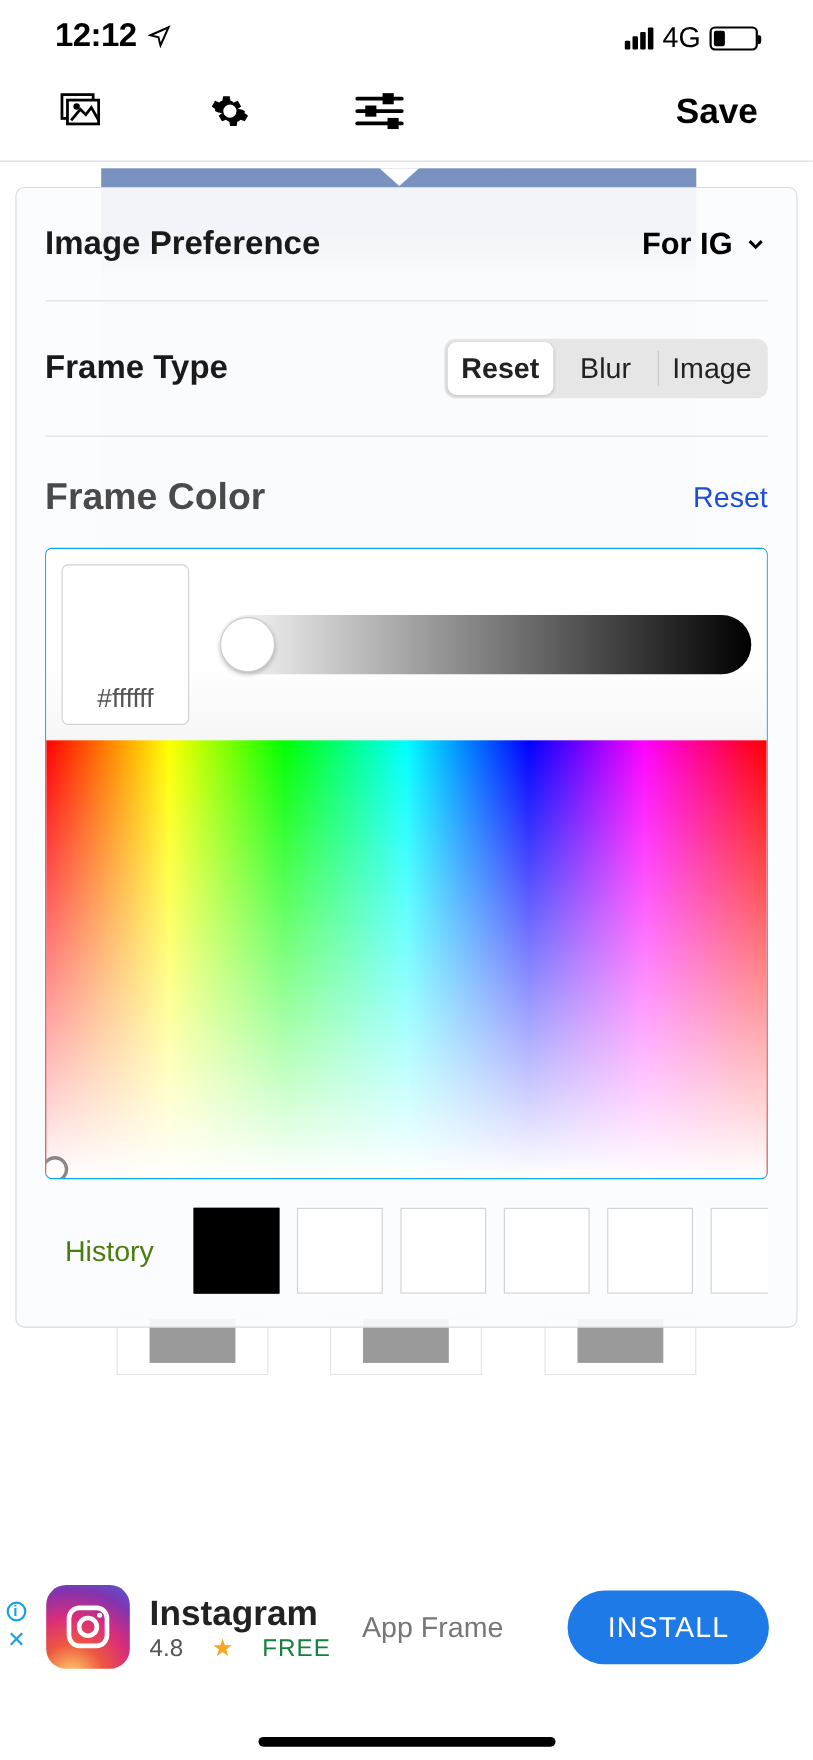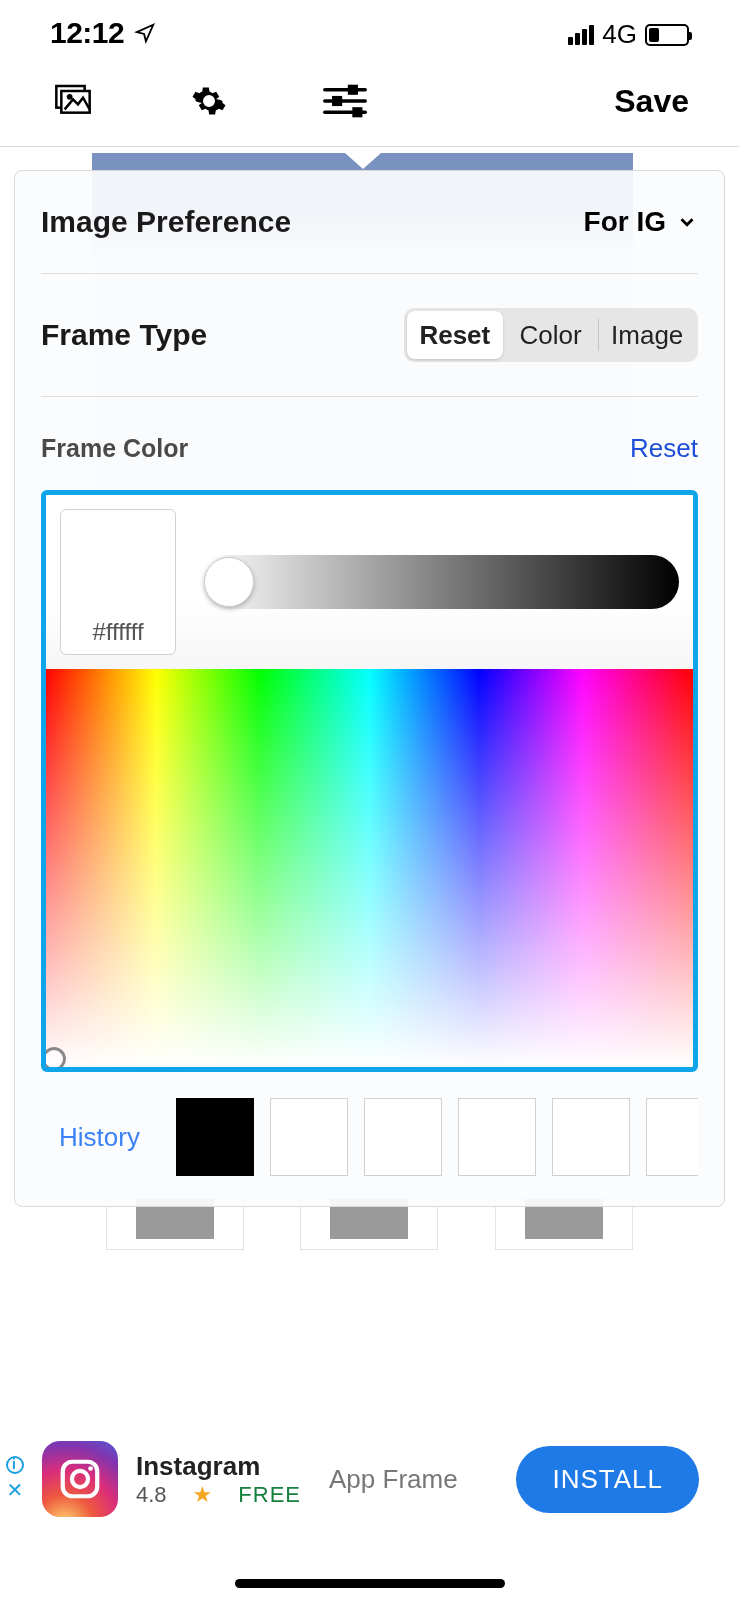--- a/index.html
+++ b/index.html
@@ -85,25 +85,25 @@
     }
     .seg-item {
       flex:1; display:flex; align-items:center; justify-content:center;
       font-size:26px; font-weight:500; color:#222; border-radius:8px;
       position:relative;
     }
     .seg-item.active { background:#fff; font-weight:600; box-shadow: 0 1px 3px rgba(0,0,0,0.15); }
     .seg-sep { width:1px; background:#c5c5c5; margin:8px 0; }
 
     .frame-color-row { padding: 36px 0 20px 0; border-bottom:none; }
-    .frame-color-label { font-size:25px; font-weight:600; color:#4a4a4a; }
+    .frame-color-label { font-size:34px; font-weight:600; color:#4a4a4a; }
     .reset-link { font-size:26px; font-weight:400; color:#1d4ed8; }
 
     .color-area {
-      border:5px solid #0ea5e9; border-radius:6px;
+      border:1px solid #0ea5e9; border-radius:6px;
       margin: 6px 0 0 0;
       overflow:hidden;
       background: #fdfdfd;
     }
     .color-top {
       display:flex; align-items:center; gap:26px;
       padding: 14px 14px 14px 14px;
       background: linear-gradient(180deg, #fff 0%, #fff 60%, #f6f6f6 100%);
     }
     .swatch-box {
@@ -132,21 +132,21 @@
     }
     .hue-cursor {
       position:absolute; left:-4px; bottom:-4px; width:24px; height:24px;
       border:3px solid #888; border-radius:50%; background:rgba(255,255,255,0.4);
     }
 
     .history-row {
       display:flex; align-items:center; gap:16px; padding: 26px 0 30px 18px;
       overflow:hidden;
     }
-    .history-label { font-size:26px; color:#3b82f6; font-weight:500; margin-right:20px; }
+    .history-label { font-size:26px; color:#4d7c0f; font-weight:500; margin-right:20px; }
     .history-swatch {
       width:78px; height:78px; border:1px solid #d0d0d0; flex-shrink:0;
     }
     .history-swatch.black { background:#000; border-color:#000; }
     .history-swatch.white { background:#fff; }
 
     .thumb-strip {
       position:absolute; top:1198px; left:0; right:0; height:52px;
       display:flex; justify-content:space-around; padding: 0 78px;
       z-index:1;
@@ -162,21 +162,21 @@
     .ad-info { width:18px; height:18px; border:2px solid #1ba1e2; border-radius:50%; position:relative; color:#1ba1e2;}
     .ad-info::after{content:'i'; position:absolute; left:4px; top:-2px; font-size:14px; font-weight:700;}
     .ad-close { color:#1ba1e2; font-size:20px; font-weight:300;}
     .app-icon {
       width:76px; height:76px; border-radius:18px; margin-right:18px;
       background:
         radial-gradient(circle at 30% 110%, #ffdb6f 0%, #ee583f 30%, #d92d7a 55%, #8134af 80%, #515bd4 100%);
       display:flex; align-items:center; justify-content:center;
     }
     .ad-text { display:flex; flex-direction:column; }
-    .ad-title { font-size:26px; font-weight:600; color:#222; }
+    .ad-title { font-size:32px; font-weight:600; color:#222; }
     .ad-sub { display:flex; align-items:center; gap:26px; font-size:22px; }
     .rating { color:#555; }
     .star { color:#f5a623; }
     .free { color:#15803d; font-weight:500; letter-spacing:1px; }
     .store { font-size:26px; color:#777; margin-left:28px; }
     .install-btn {
       margin-left:auto; background:#1e7ae6; color:#fff; font-size:26px; font-weight:400;
       padding:18px 36px; border-radius:34px; letter-spacing:1px;
     }
     .home-ind {
@@ -248,21 +248,21 @@
       <svg class="chevron-down" viewBox="0 0 24 24" fill="none" stroke="#000" stroke-width="3">
           <polyline points="6 9 12 15 18 9"></polyline>
         </svg>
     </div>
   </div>
 
   <div class="row">
     <span class="row-label">Frame Type</span>
     <div class="seg-control">
       <div class="seg-item active">Reset</div>
-      <div class="seg-item">Color</div>
+      <div class="seg-item">Blur</div>
       <div class="seg-sep"></div>
       <div class="seg-item">Image</div>
     </div>
   </div>
 
   <div class="row frame-color-row">
     <span class="frame-color-label">Frame Color</span>
     <span class="reset-link">Reset</span>
   </div>
 

